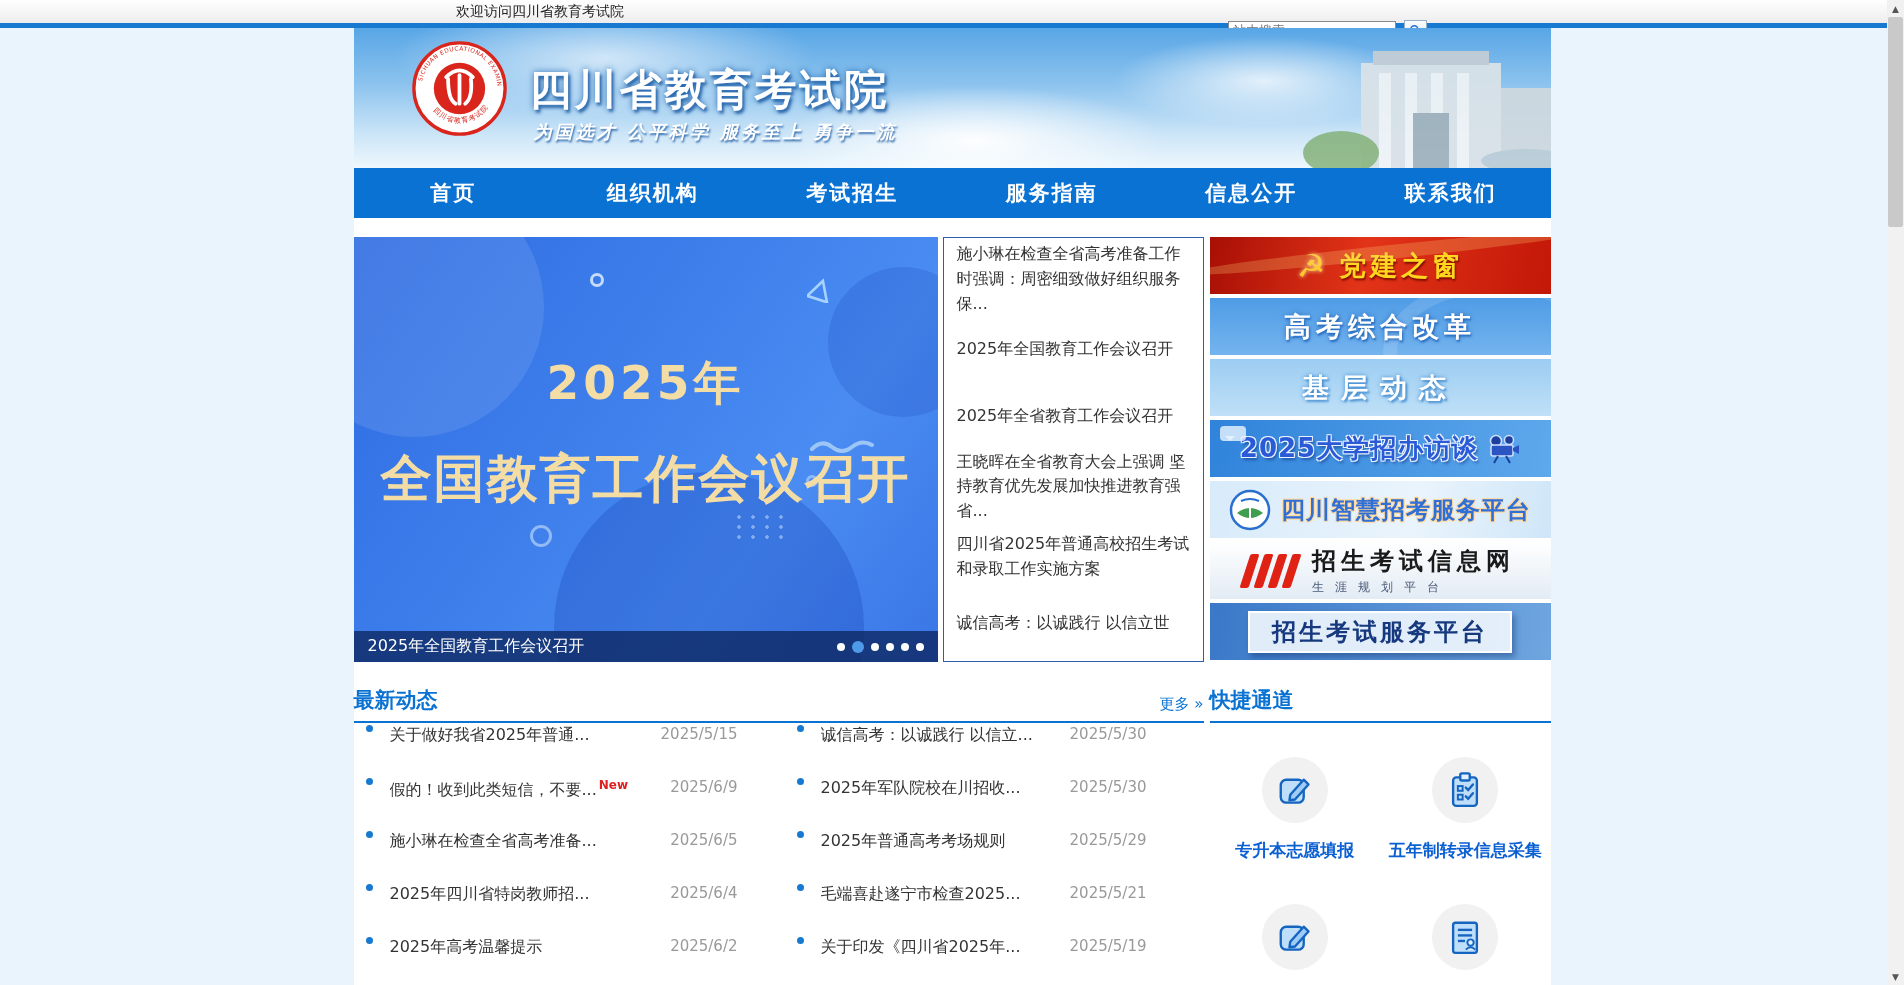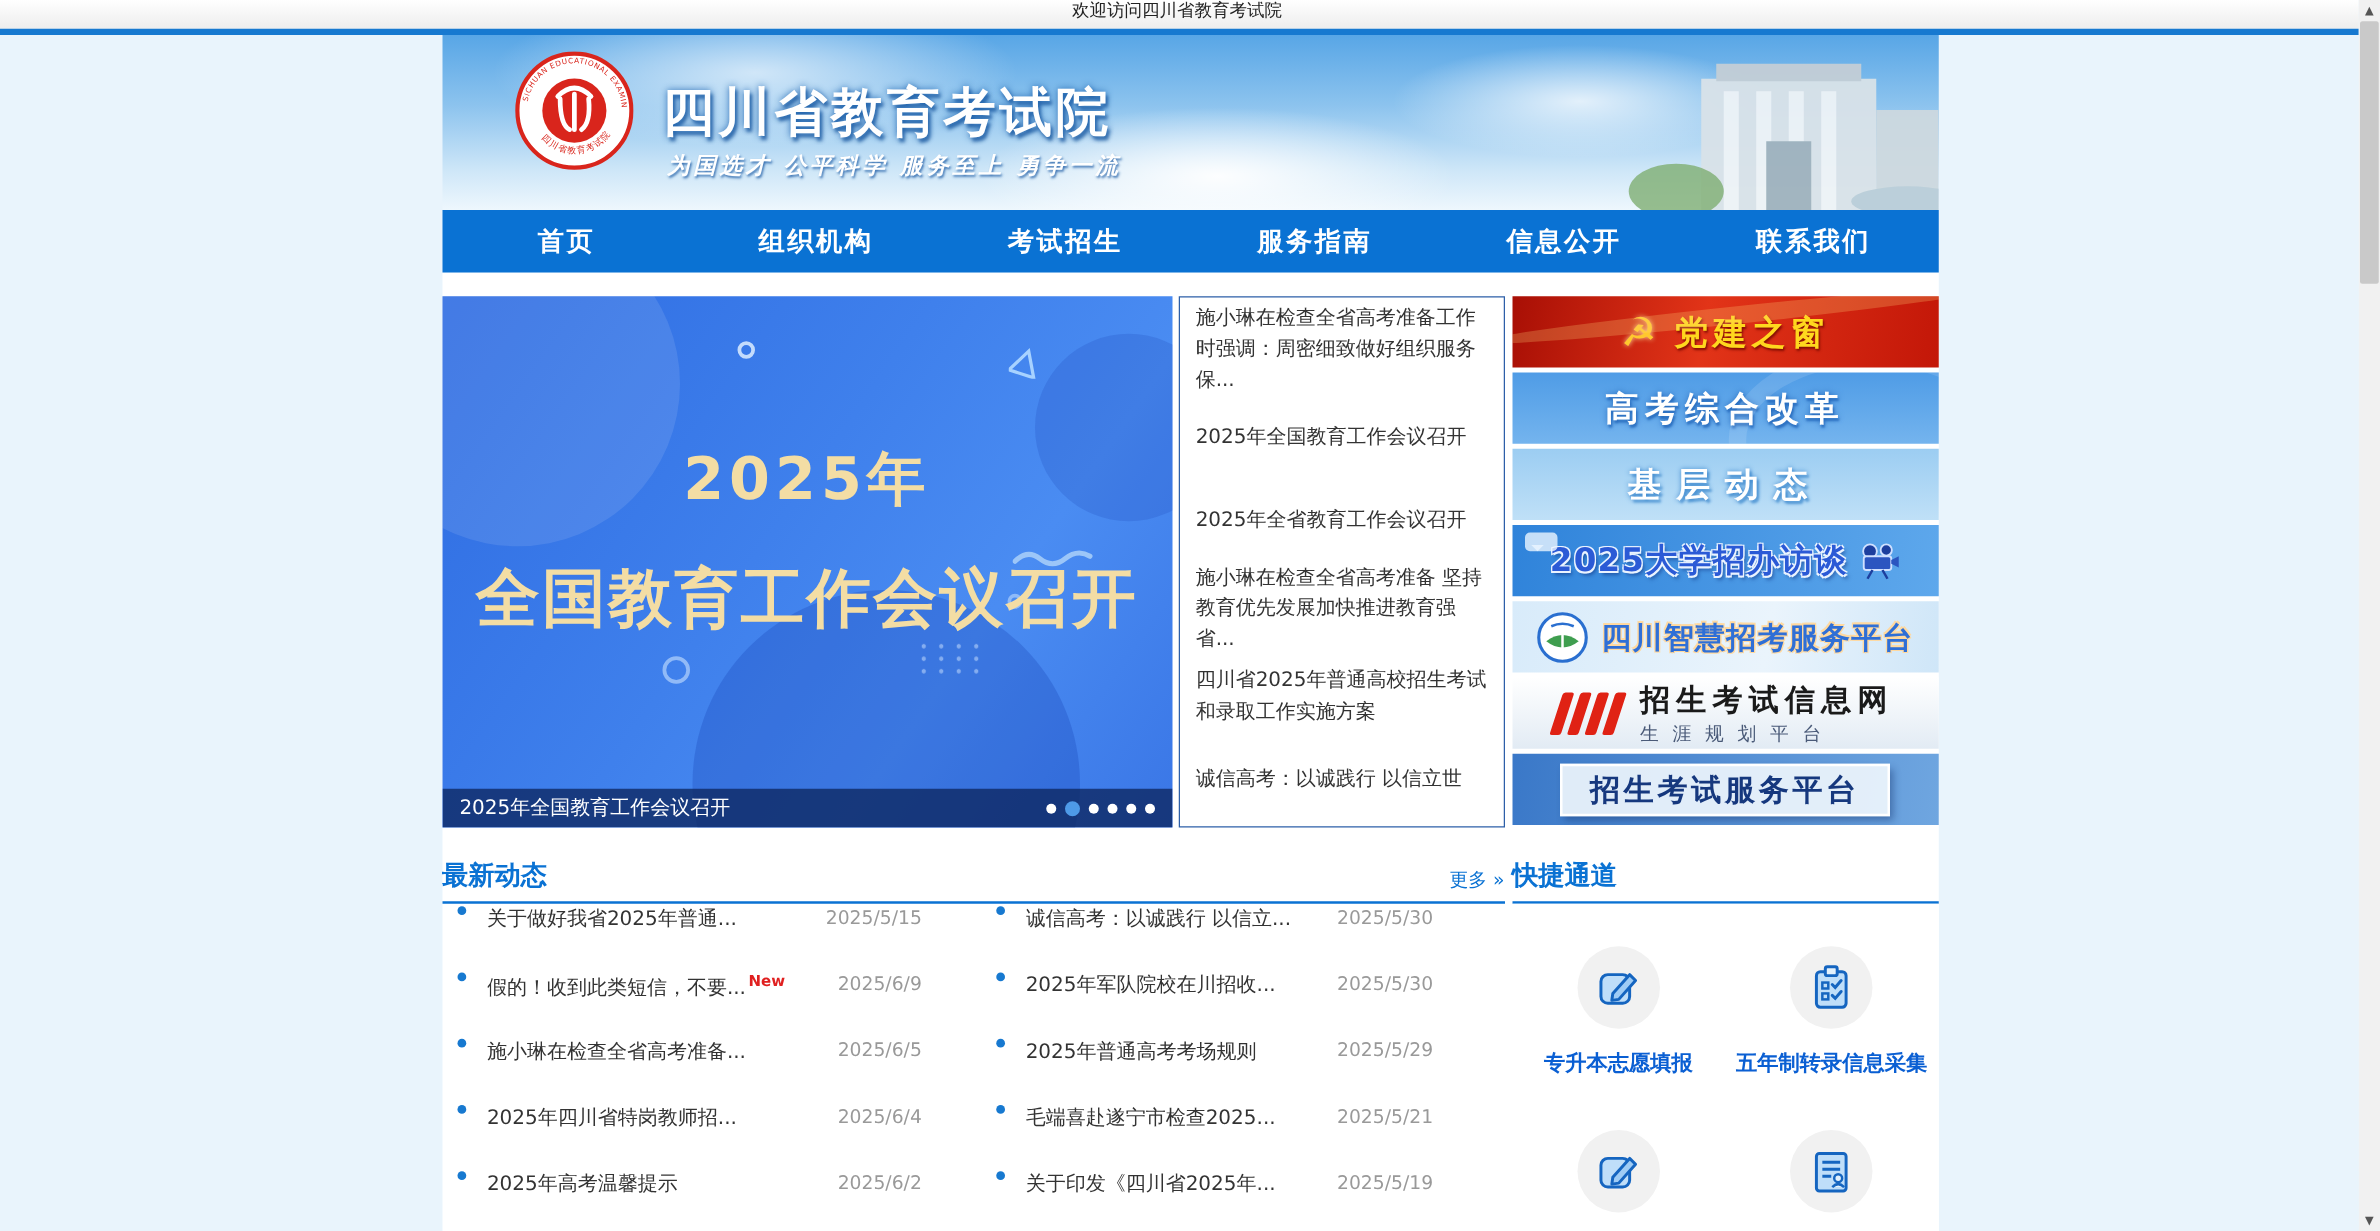--- a/index.html
+++ b/index.html
@@ -7,21 +7,21 @@
   body {
     font-family:"DejaVu Sans","Liberation Sans",sans-serif;
     background:#e9f4fc;
     position:relative;
   }
   
   .topbar {
     width:1887px; height:23px;
     background:linear-gradient(#ffffff,#ededed);
     display:flex; align-items:center; justify-content:space-between;
-    padding-left:456px; padding-right:460px;flex-direction:column;
+    padding-left:456px; padding-right:460px;
   }
   .welcome { font-size:14px; color:#222; }
   .searchbox { display:flex; align-items:center; gap:8px;margin-top:37px; }
   .searchbox input {
     width:168px; height:19px; border:1px solid #8a8a8a; background:#fff;
     font-size:13px; padding:0 4px; color:#333;
   }
   .search-btn {
     width:23px; height:20px; border:1px solid #9ab0c4;
     background:linear-gradient(#fbfdfe,#dfe9f1);
@@ -123,21 +123,21 @@
       text-shadow:-1px -1px 0 #eaf3ff,1px -1px 0 #eaf3ff,-1px 1px 0 #eaf3ff,1px 1px 0 #eaf3ff,2px 3px 3px rgba(10,40,120,.5); }
   .bubble { position:absolute; left:10px; top:6px; width:26px; height:15px; background:rgba(235,245,255,.8); border-radius:4px; }
   .bubble::after { content:""; position:absolute; left:5px; bottom:-5px; border:5px solid transparent; border-top-color:rgba(235,245,255,.8); }
   .b-smart { background:linear-gradient(100deg,#d8ebfa,#eaf4fc 60%,#cfe6f8); }
   .b-smart .txt { color:#2f6fd6; font-size:24px; font-weight:bold; letter-spacing:1px;
       text-shadow:-1px -1px 0 #ffd9a0,1px -1px 0 #ffd9a0,-1px 1px 0 #ffd9a0,1px 1px 0 #ffd9a0; margin-left:10px; }
   .b-info { background:linear-gradient(180deg,#ffffff,#e2ebf4); }
   .b-info .stripes { display:flex; gap:5px; margin-right:16px; }
   .b-info .stripe { width:9px; height:34px; background:#e02214; transform:skewX(-18deg); border-radius:2px; }
   .b-info .t-main { color:#1a1a1a; font-size:24px; font-weight:bold; letter-spacing:5px; }
-  .b-info .t-sub { color:#4a5a78; font-size:15px; letter-spacing:11px; margin-top:2px; }
+  .b-info .t-sub { color:#4a5a78; font-size:12px; letter-spacing:11px; margin-top:2px; }
   .b-service { background:linear-gradient(100deg,#3a78c8,#6fa6e0); }
   .b-service .frame {
     background:rgba(238,245,252,.92); border:2px solid #fff; padding:3px 22px;
     box-shadow:3px 4px 6px rgba(20,50,110,.45);
   }
   .b-service .txt { color:#16387e; font-size:24px; font-weight:bold; letter-spacing:3px; }
 
   
   .lower-row { display:flex; margin-top:24px; }
   .latest { width:850px; flex:none; }
@@ -279,21 +279,21 @@
           <span class="dot"></span>
           <span class="dot"></span>
         </div>
       </div>
     </div>
 
     <div class="flash-list">
       <div class="flash-item">施小琳在检查全省高考准备工作时强调：周密细致做好组织服务保...</div>
       <div class="flash-item">2025年全国教育工作会议召开</div>
       <div class="flash-item">2025年全省教育工作会议召开</div>
-      <div class="flash-item">施小琳在检查全省高考准备 坚持教育优先发展加快推进教育强省...</div>
+      <div class="flash-item">王晓晖在全省教育大会上强调 坚持教育优先发展加快推进教育强省...</div>
       <div class="flash-item">四川省2025年普通高校招生考试和录取工作实施方案</div>
       <div class="flash-item">诚信高考：以诚践行 以信立世</div>
     </div>
 
     <div class="banner-col">
       <div class="banner b-party">
         <span class="sickle">☭</span>
         <span class="txt">党建之窗</span>
       </div>
       <div class="banner b-reform">

